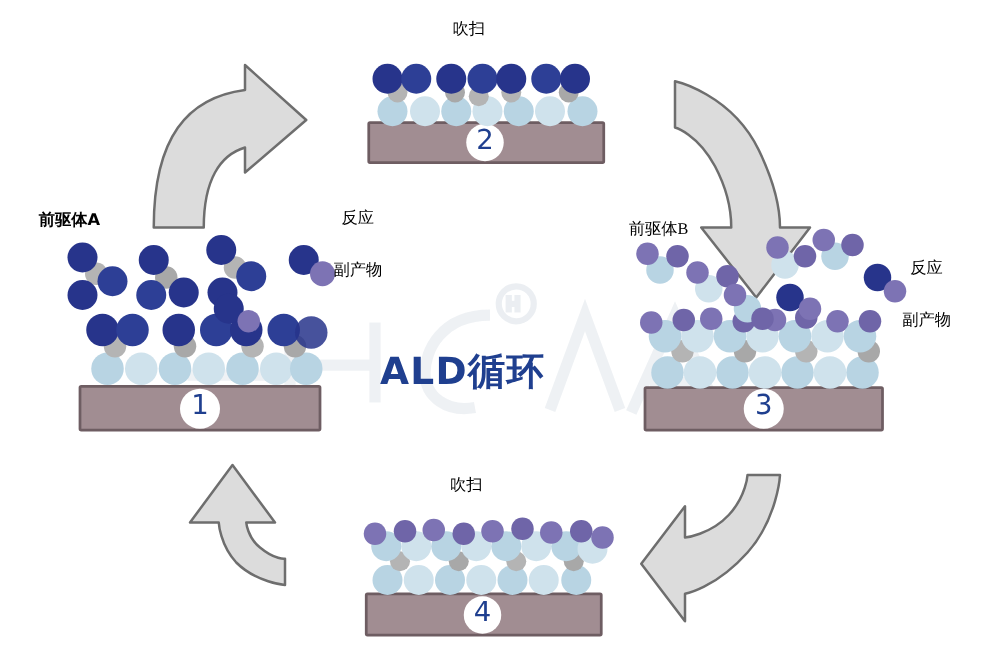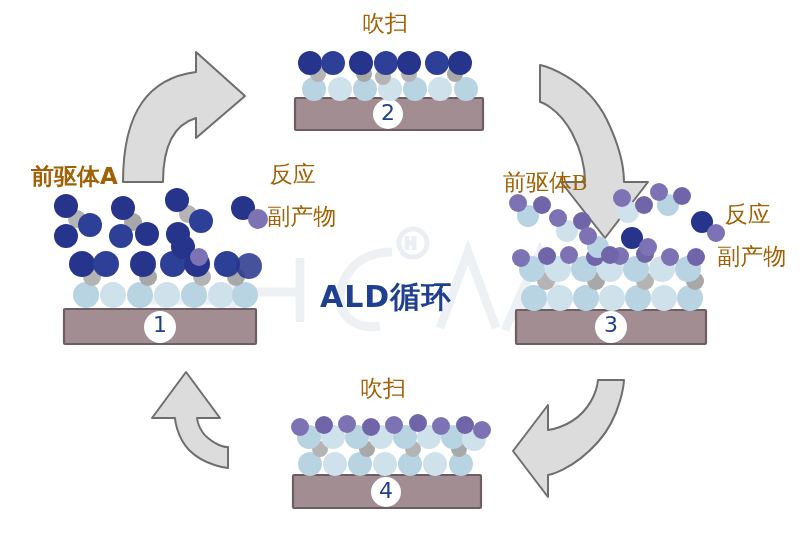--- a/index.html
+++ b/index.html
@@ -1,19 +1,19 @@
 <!DOCTYPE html>
 <html><head>
 <meta charset="utf-8">
 <style>
   html,body{margin:0;padding:0;background:#ffffff;}
   body{width:800px;height:533px;overflow:hidden;
        font-family:"DejaVu Sans","Liberation Sans",sans-serif;}
   #stage{position:relative;width:800px;height:533px;background:#fff;}
-  .lbl{position:absolute;color:#a16207;font-size:23px;line-height:21px;white-space:pre;}
+  .lbl{position:absolute;color:#000000;font-size:13px;line-height:21px;white-space:pre;}
   .lbl.c{text-align:center;}
   .center-title{position:absolute;color:#1f3f8f;font-size:30px;font-weight:600;
                 letter-spacing:1px;white-space:nowrap;}
   svg.layer{position:absolute;left:0;top:0;width:800px;height:533px;}
   .wm{position:absolute;left:0;top:0;width:800px;height:533px;pointer-events:none;}
 </style>
 </head>
 <body>
 
 <div id="stage">
@@ -284,20 +284,20 @@
 
   <div class="lbl" style="left:503px;top:172px;font-family:Liberation Serif, serif;">前驱体B</div>
 
   <div class="lbl c" style="left:688px;top:183px;width:90px;">
     <span>反应</span><br>
     <span>副产物</span>
   </div>
 
   <div class="lbl" style="left:360px;top:378px;">吹扫</div>
 
-  <div class="center-title" style="left:304px;top:277px;margin-left:16px;">ALD循环</div>
+  <div class="center-title" style="left:304px;top:277px;">ALD循环</div>
 
   <div class="lbl c" style="left:146px;top:314px;width:28px;font-size:22px;color:#1f3f8f;">1</div>
   <div class="lbl c" style="left:374px;top:102px;width:28px;font-size:22px;color:#1f3f8f;">2</div>
   <div class="lbl c" style="left:597px;top:314px;width:28px;font-size:22px;color:#1f3f8f;">3</div>
   <div class="lbl c" style="left:372px;top:480px;width:28px;font-size:22px;color:#1f3f8f;">4</div>
 
 </div>
 
 </body></html>

